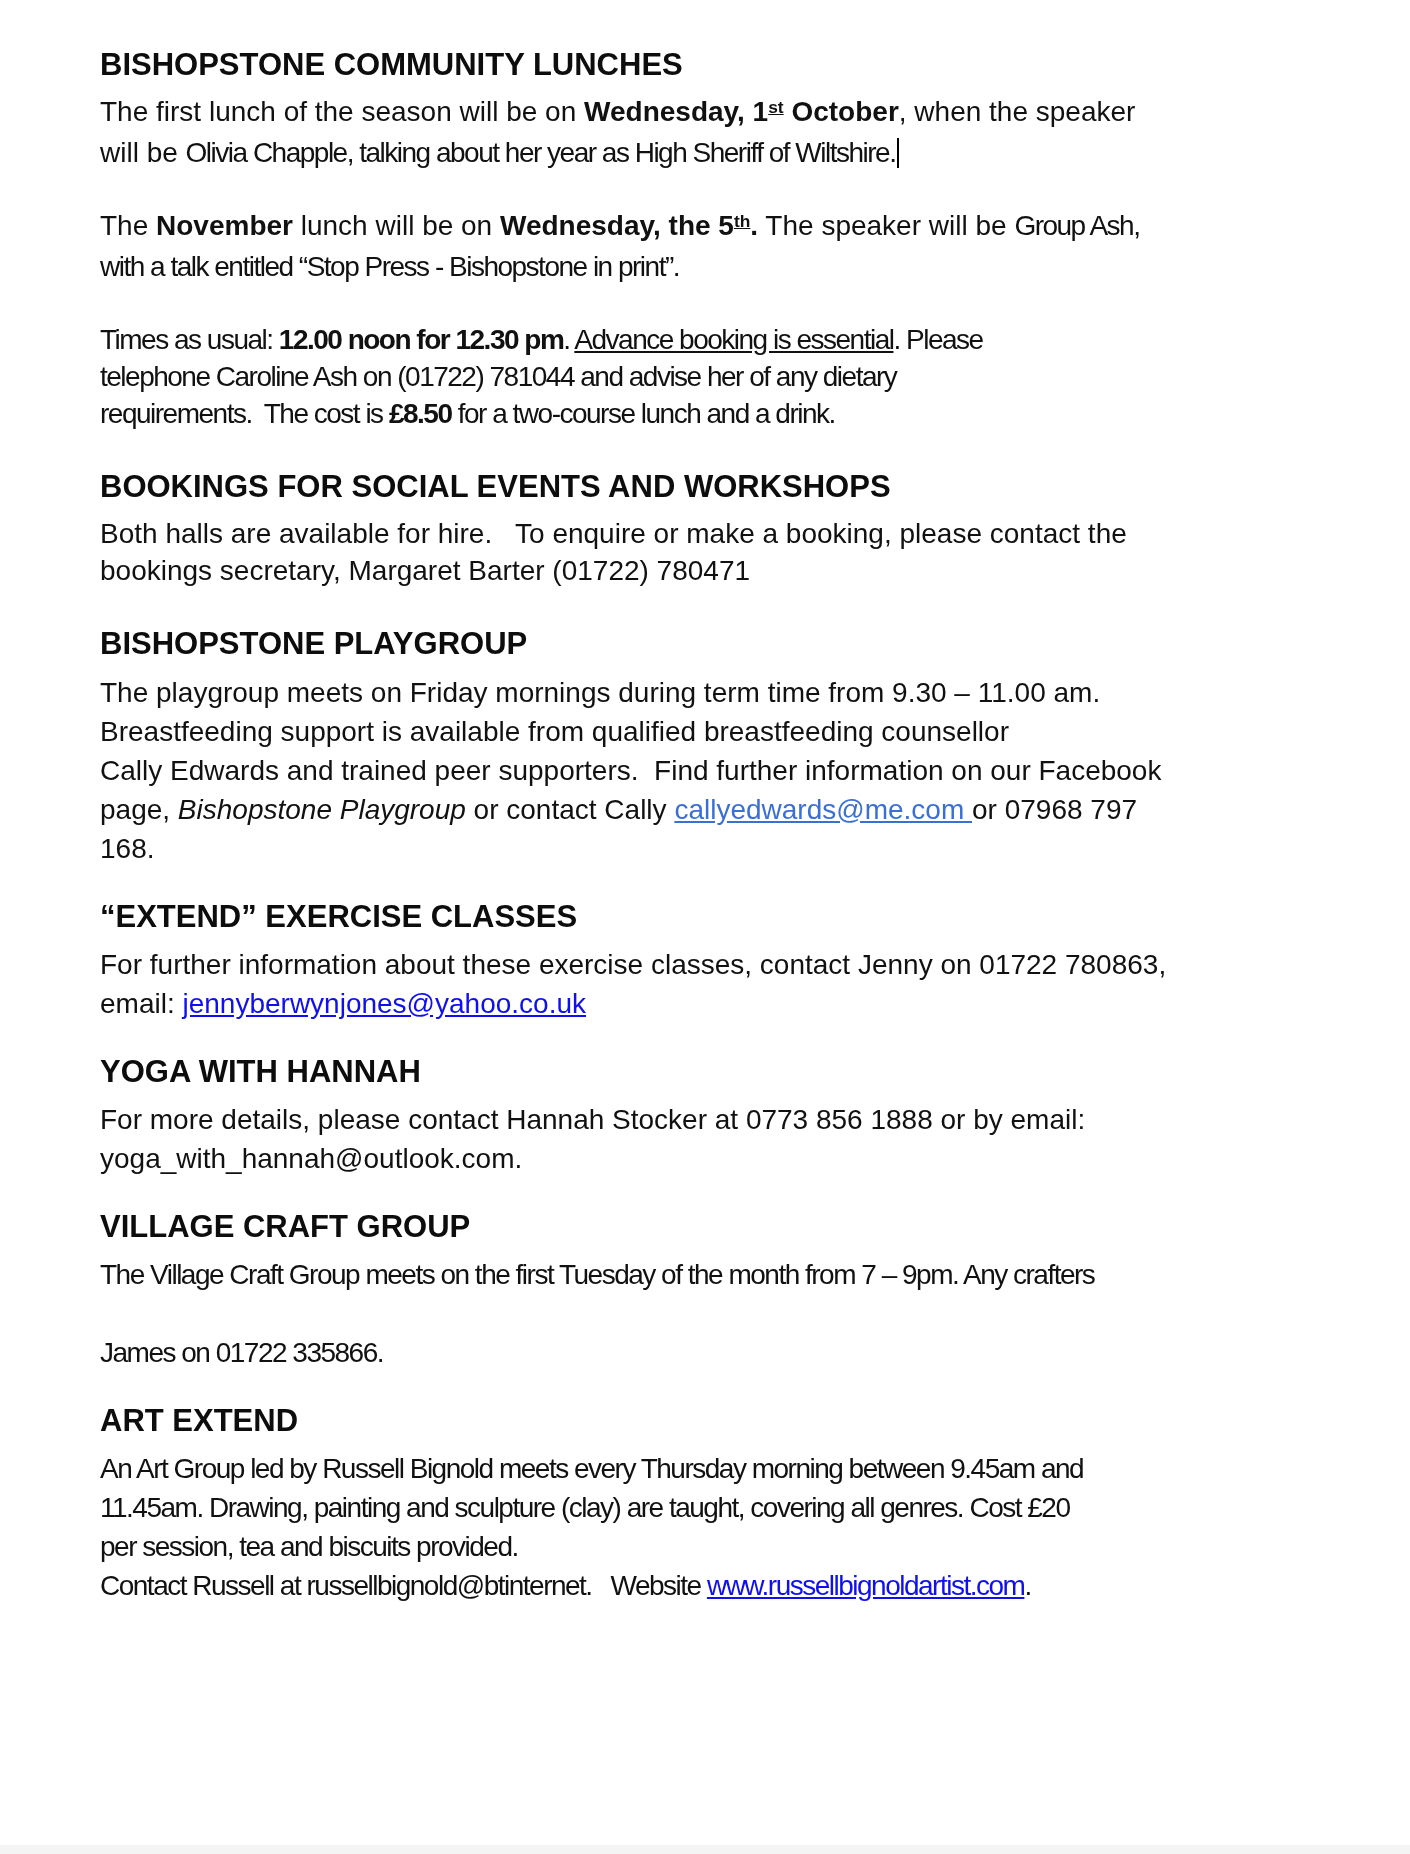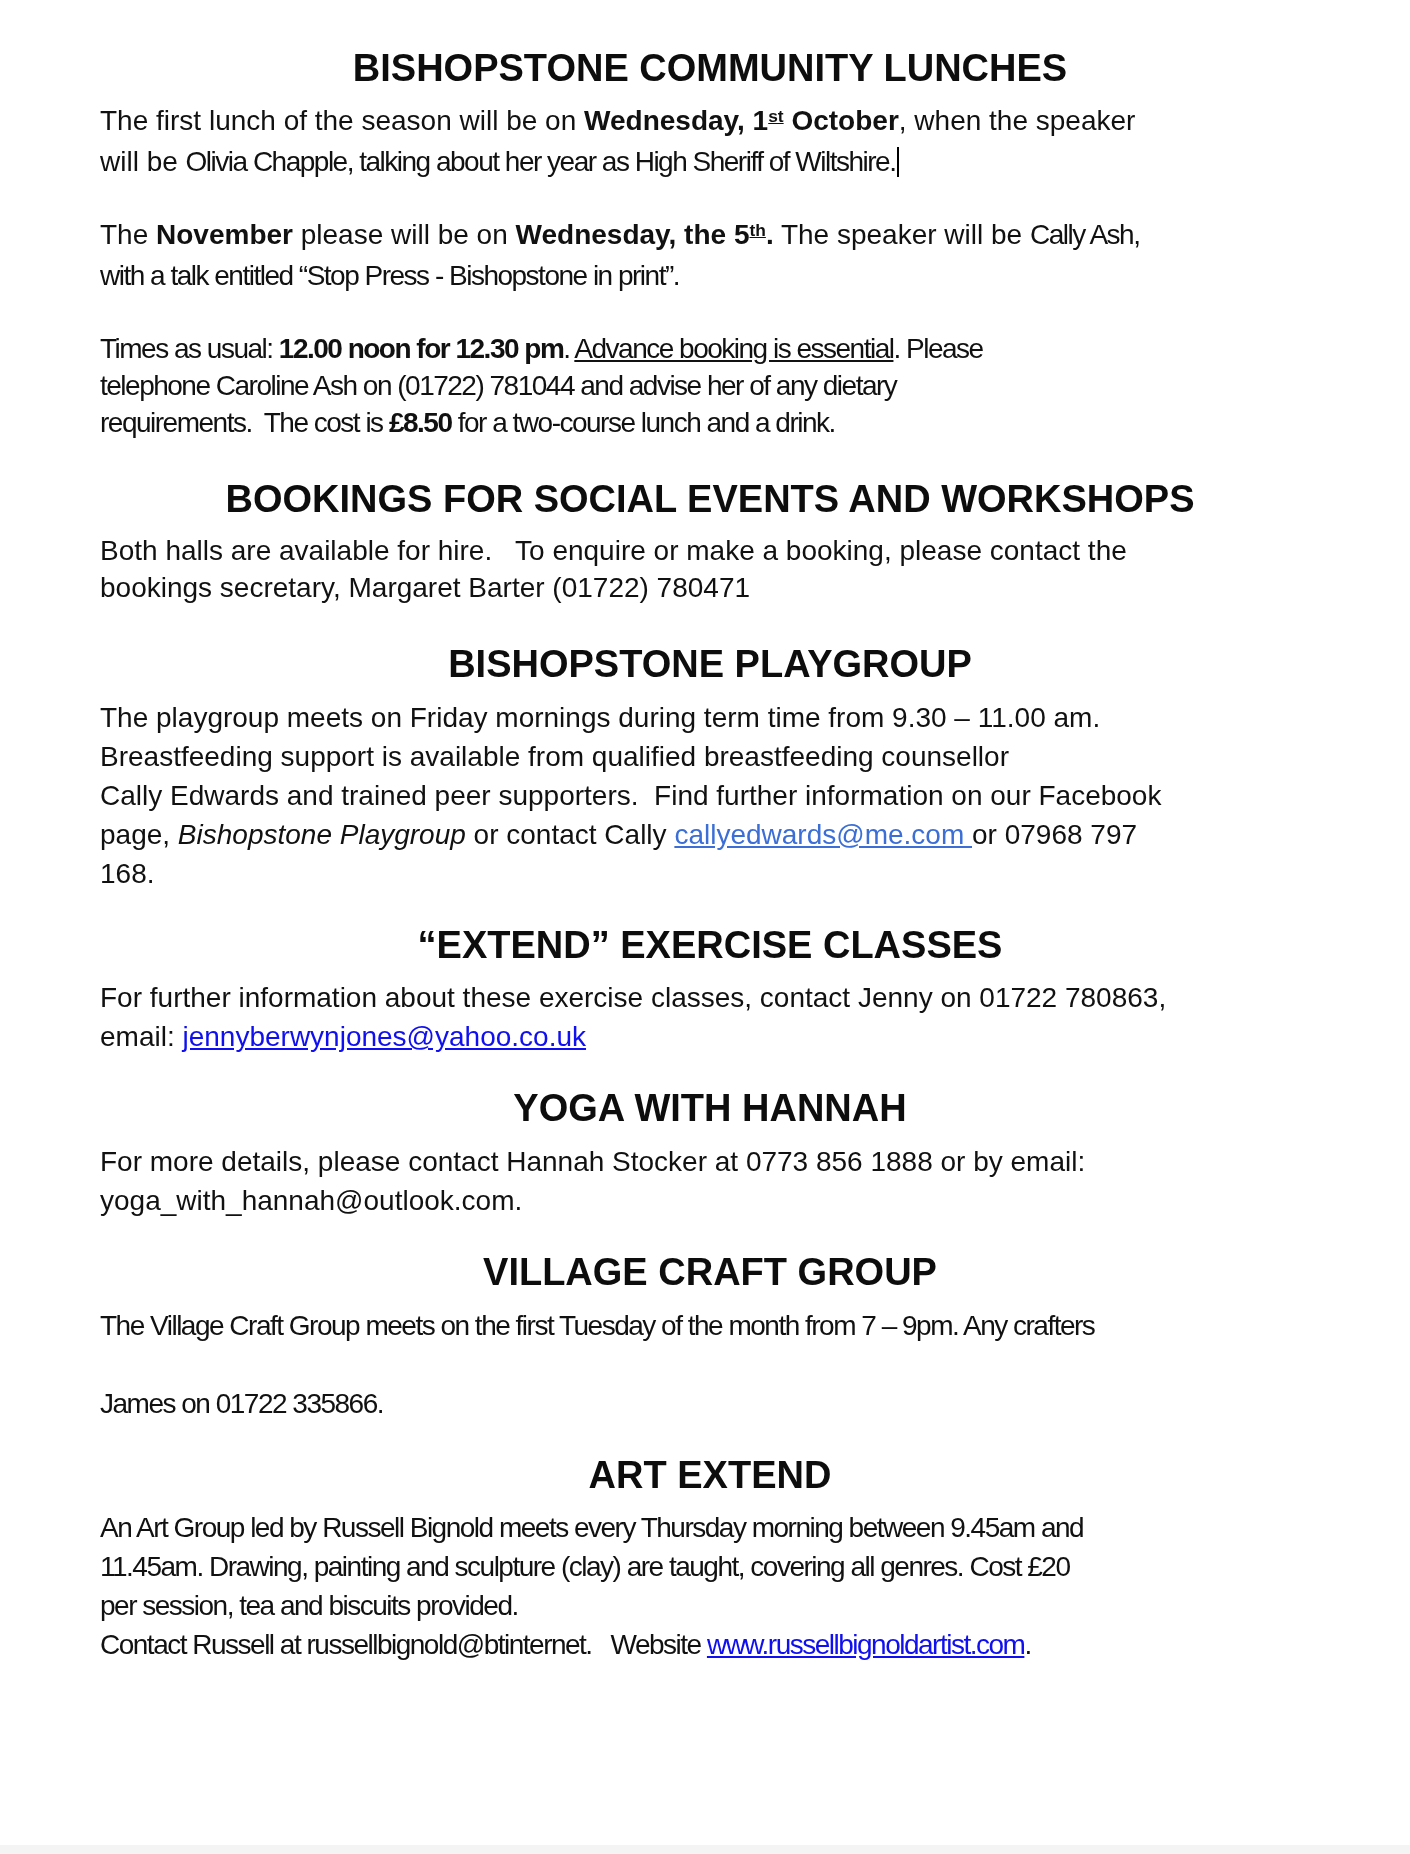--- a/index.html
+++ b/index.html
@@ -11,27 +11,26 @@
     color: #111111;
     overflow: hidden;
     position: relative;
   }
   main {
     padding: 46px 90px 0 100px;
     width: 1410px;
   }
   section { margin: 0; }
   h2 {
-    font-size: 38px;
+    font-size: 31px;
     line-height: 1.2;
     font-weight: 700;
     margin: 8px 0 10px 0;
     color: #0d0d0d;
     white-space: nowrap;
-    text-align: center;
   }
   section:first-child h2 { margin-top: 0; }
   p {
     font-size: 28px;
     margin: 0;
     white-space: nowrap;
   }
   .s-tight p { line-height: 37px; margin-bottom: 36px; }
   .s-loose p { line-height: 39px; margin-bottom: 30px; }
   .b { font-weight: 700; }
@@ -62,21 +61,21 @@
     background: #f4f4f4;
   }
 </style>
 </head>
 <body>
 
 <main>
     <section class="s-tight">
       <h2>BISHOPSTONE COMMUNITY LUNCHES</h2>
       <p><span>The first lunch of the season will be on </span><span class="b">Wednesday, 1</span><span class="b sup">st</span><span class="b"> October</span><span>, when the speaker</span><br><span>will be </span><span class="narrow">Olivia Chapple, talking about her year as High Sheriff of Wiltshire.</span><span class="caret"></span></p>
-      <p><span>The </span><span class="b">November</span><span> please will be on </span><span class="b">Wednesday, the 5</span><span class="b sup">th</span><span class="b">.</span><span> The speaker will be </span><span class="narrow">Cally Ash,</span><br><span class="narrow">with a talk entitled “Stop Press - Bishopstone in print”.</span></p>
+      <p><span>The </span><span class="b">November</span><span> lunch will be on </span><span class="b">Wednesday, the 5</span><span class="b sup">th</span><span class="b">.</span><span> The speaker will be </span><span class="narrow">Group Ash,</span><br><span class="narrow">with a talk entitled “Stop Press - Bishopstone in print”.</span></p>
       <p><span class="narrow">Times as usual: </span><span class="b narrow">12.00 noon for 12.30 pm</span><span class="narrow">. </span><span class="u narrow">Advance booking is essential</span><span class="narrow">. Please</span><br><span class="narrow">telephone Caroline Ash on (01722) 781044 and advise her of any dietary</span><br><span class="narrow">requirements.&nbsp; The cost is </span><span class="b narrow">£8.50</span><span class="narrow"> for a two-course lunch and a drink.</span></p>
     </section>
     <section class="s-tight">
       <h2>BOOKINGS FOR SOCIAL EVENTS AND WORKSHOPS</h2>
       <p><span>Both halls are available for hire.&nbsp;&nbsp; To enquire or make a booking, please contact the</span><br><span>bookings secretary, Margaret Barter (01722) 780471</span></p>
     </section>
     <section class="s-loose">
       <h2>BISHOPSTONE PLAYGROUP</h2>
       <p><span>The playgroup meets on Friday mornings during term time from 9.30 – 11.00 am.</span><br><span>Breastfeeding support is available from qualified breastfeeding counsellor</span><br><span>Cally Edwards and trained peer supporters.&nbsp; Find further information on our Facebook</span><br><span>page, </span><span class="i">Bishopstone Playgroup</span><span> or contact Cally </span><a class="link royal" href="#">callyedwards@me.com&nbsp;</a><span>or 07968 797</span><br><span>168.</span></p>
     </section>

